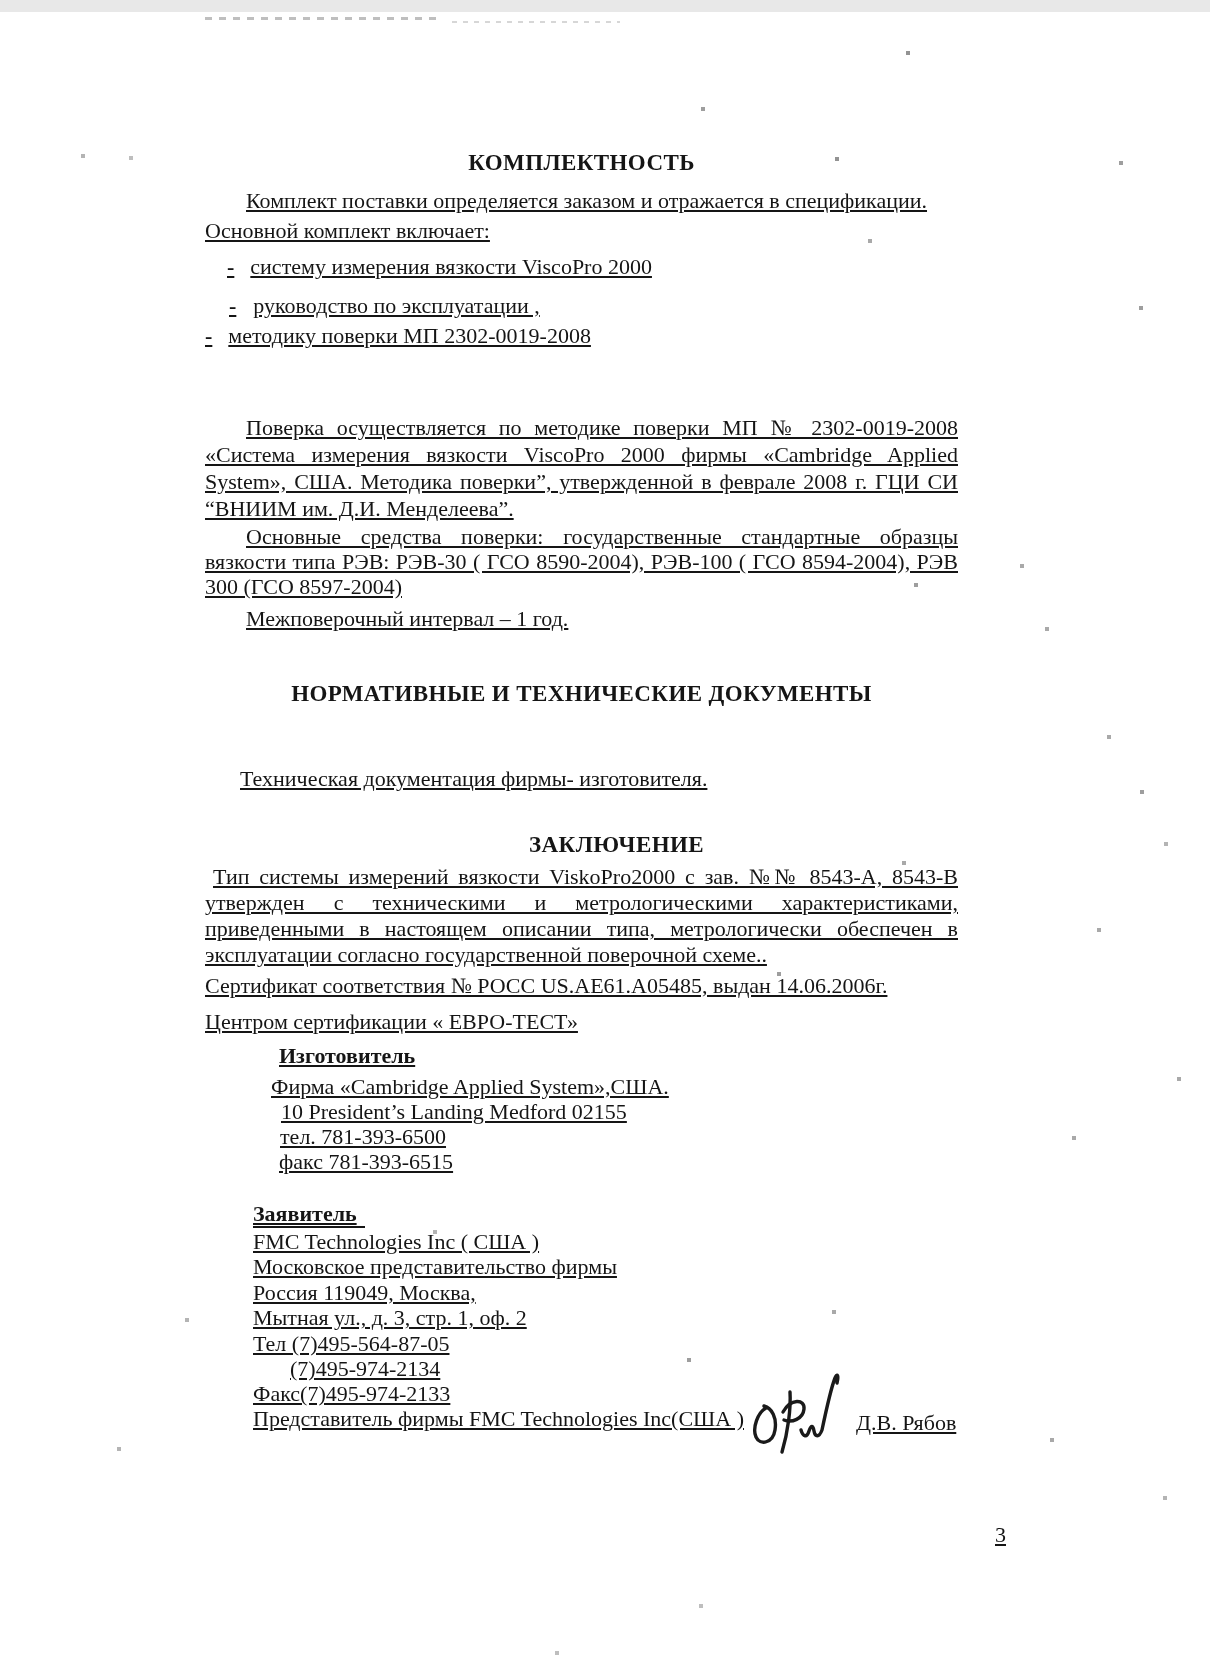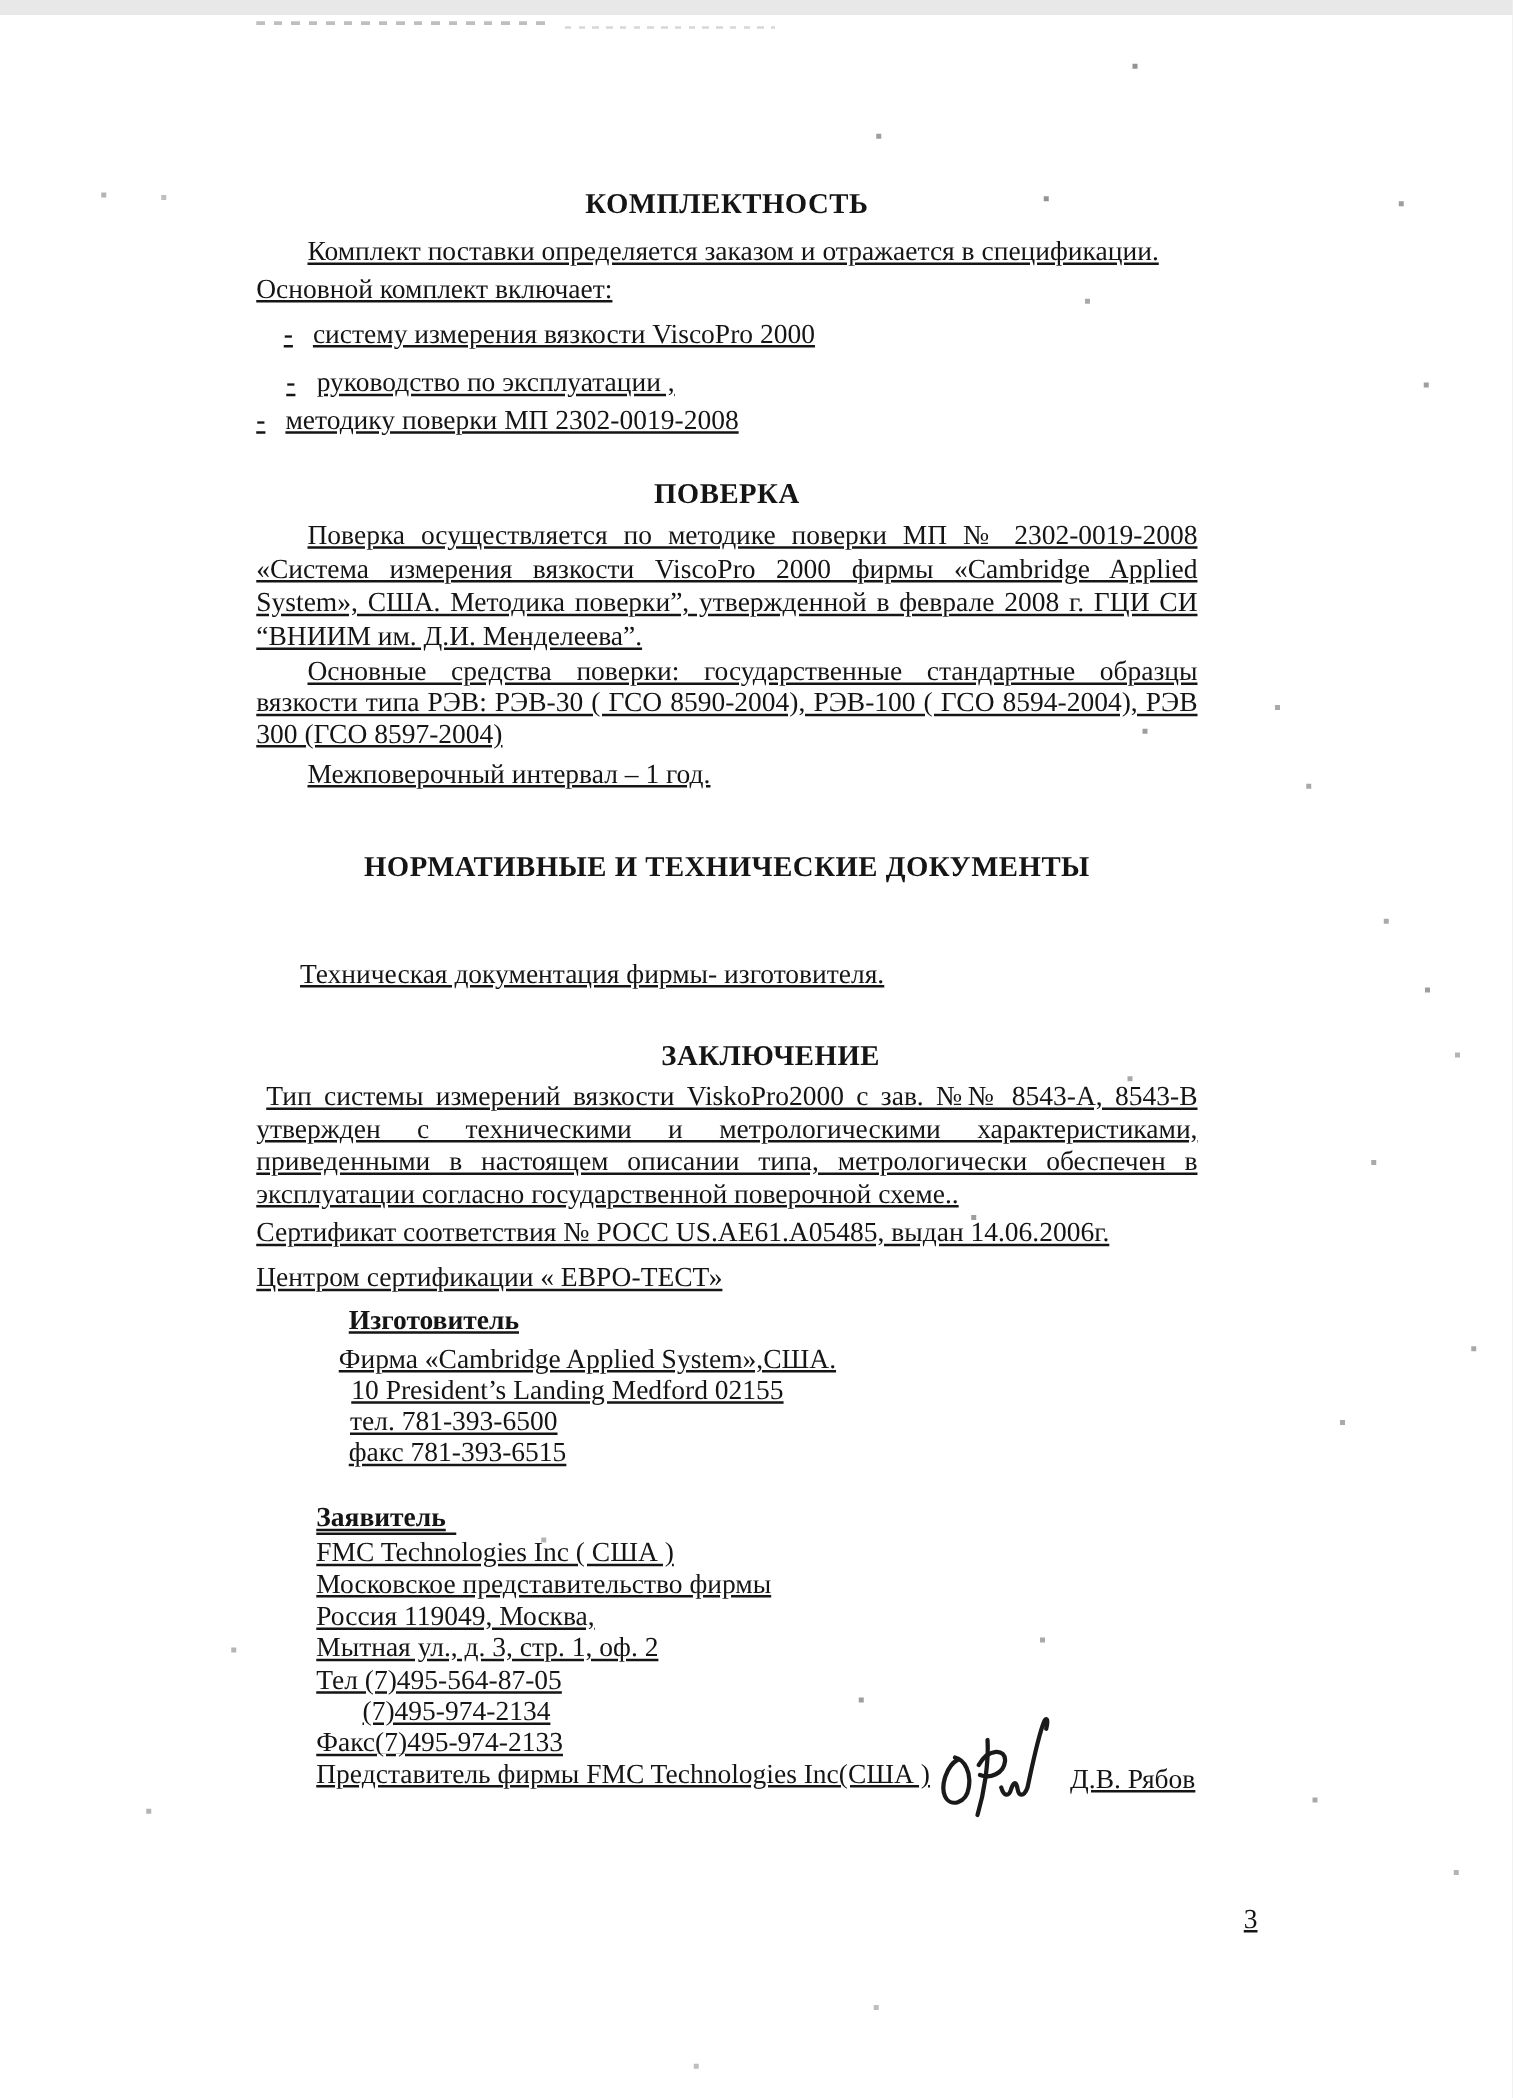--- a/index.html
+++ b/index.html
@@ -92,21 +92,20 @@
   </div>
   <div class="abs col body listrow" style="top:281px;">
     <span class="dash" style="margin-left:24px;">-</span>
     <span style="margin-left:17px;">руководство по эксплуатации ,</span>
   </div>
   <div class="abs col body listrow" style="top:311px;">
     <span class="dash">-</span>
     <span style="margin-left:16px;">методику поверки МП 2302-0019-2008</span>
   </div>
 
-  <div class="abs col heading" style="top:370px;">ПОВЕРКА</div>
 
   <div class="abs col body lh27" style="top:402px;">
     <div class="jl ind41">Поверка осуществляется по методике поверки МП № 2302-0019-2008</div>
     <div class="jl">«Система измерения вязкости ViscoPro 2000 фирмы «Cambridge Applied</div>
     <div class="jl">System», США. Методика поверки”, утвержденной в феврале 2008 г. ГЦИ СИ</div>
     <div class="jlast">“ВНИИМ им. Д.И. Менделеева”.</div>
   </div>
 
   <div class="abs col body lh25" style="top:512px;">
     <div class="jl ind41">Основные средства поверки: государственные стандартные образцы</div>

